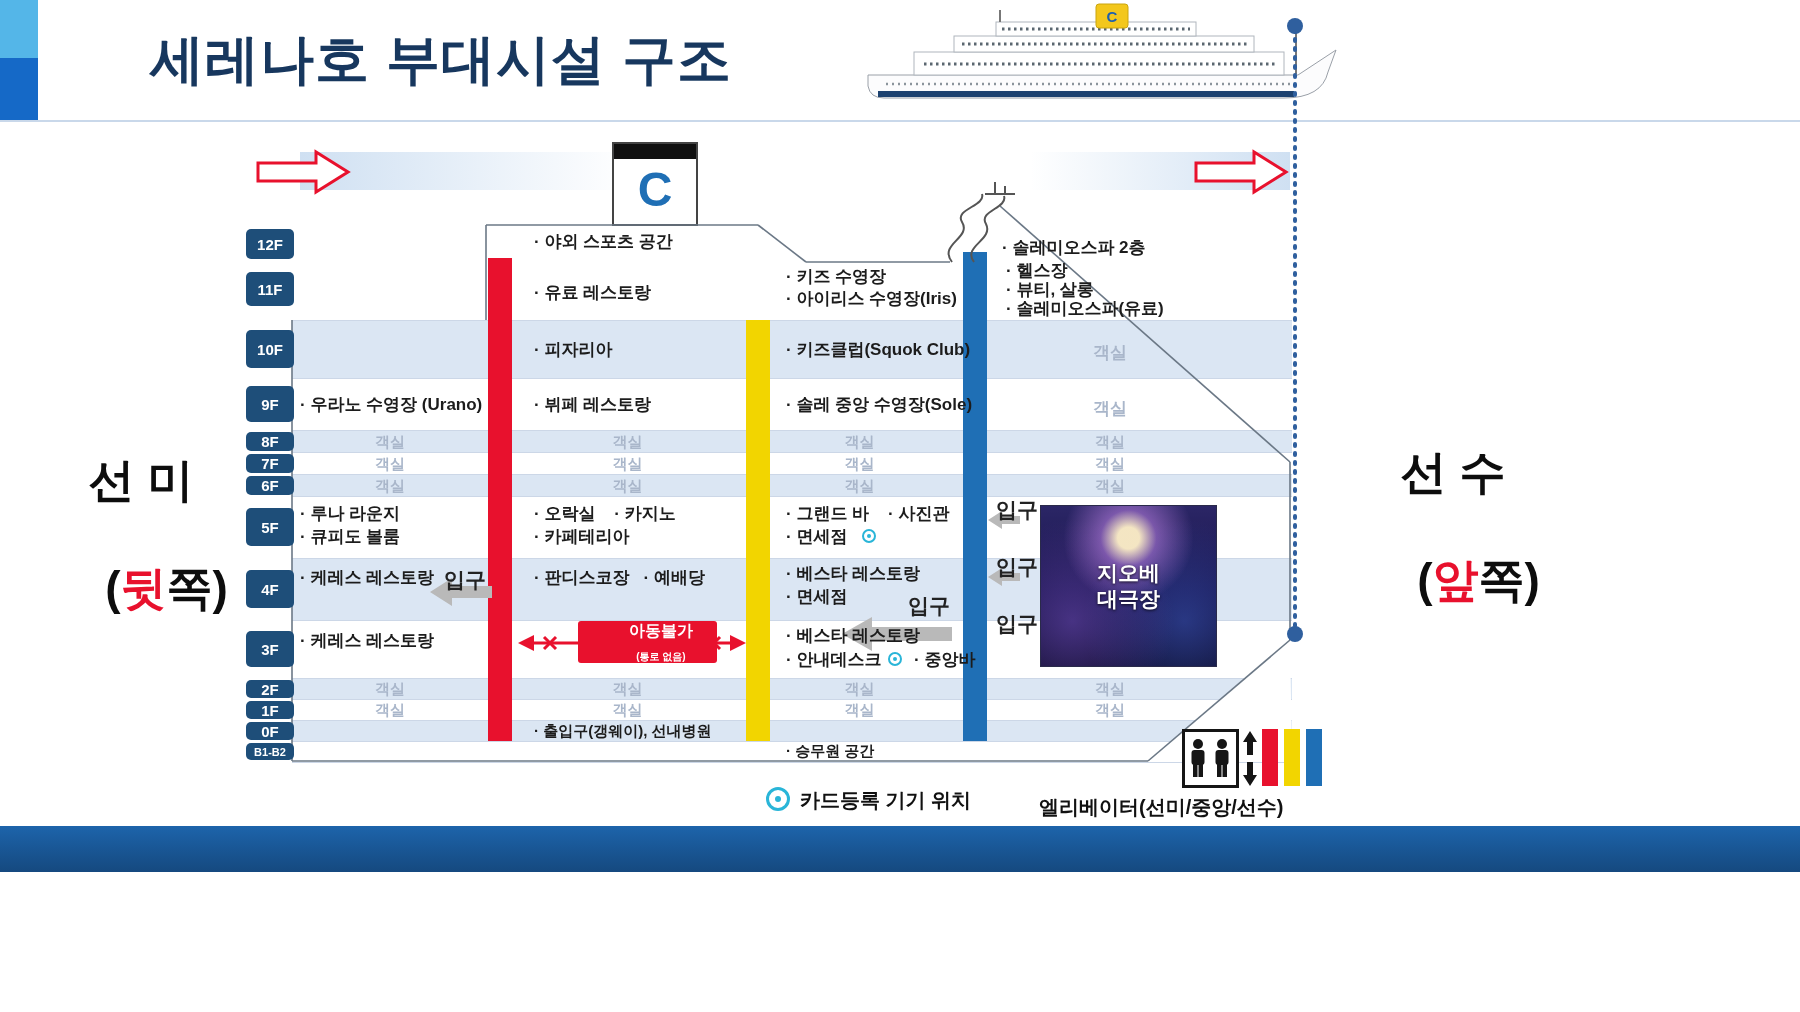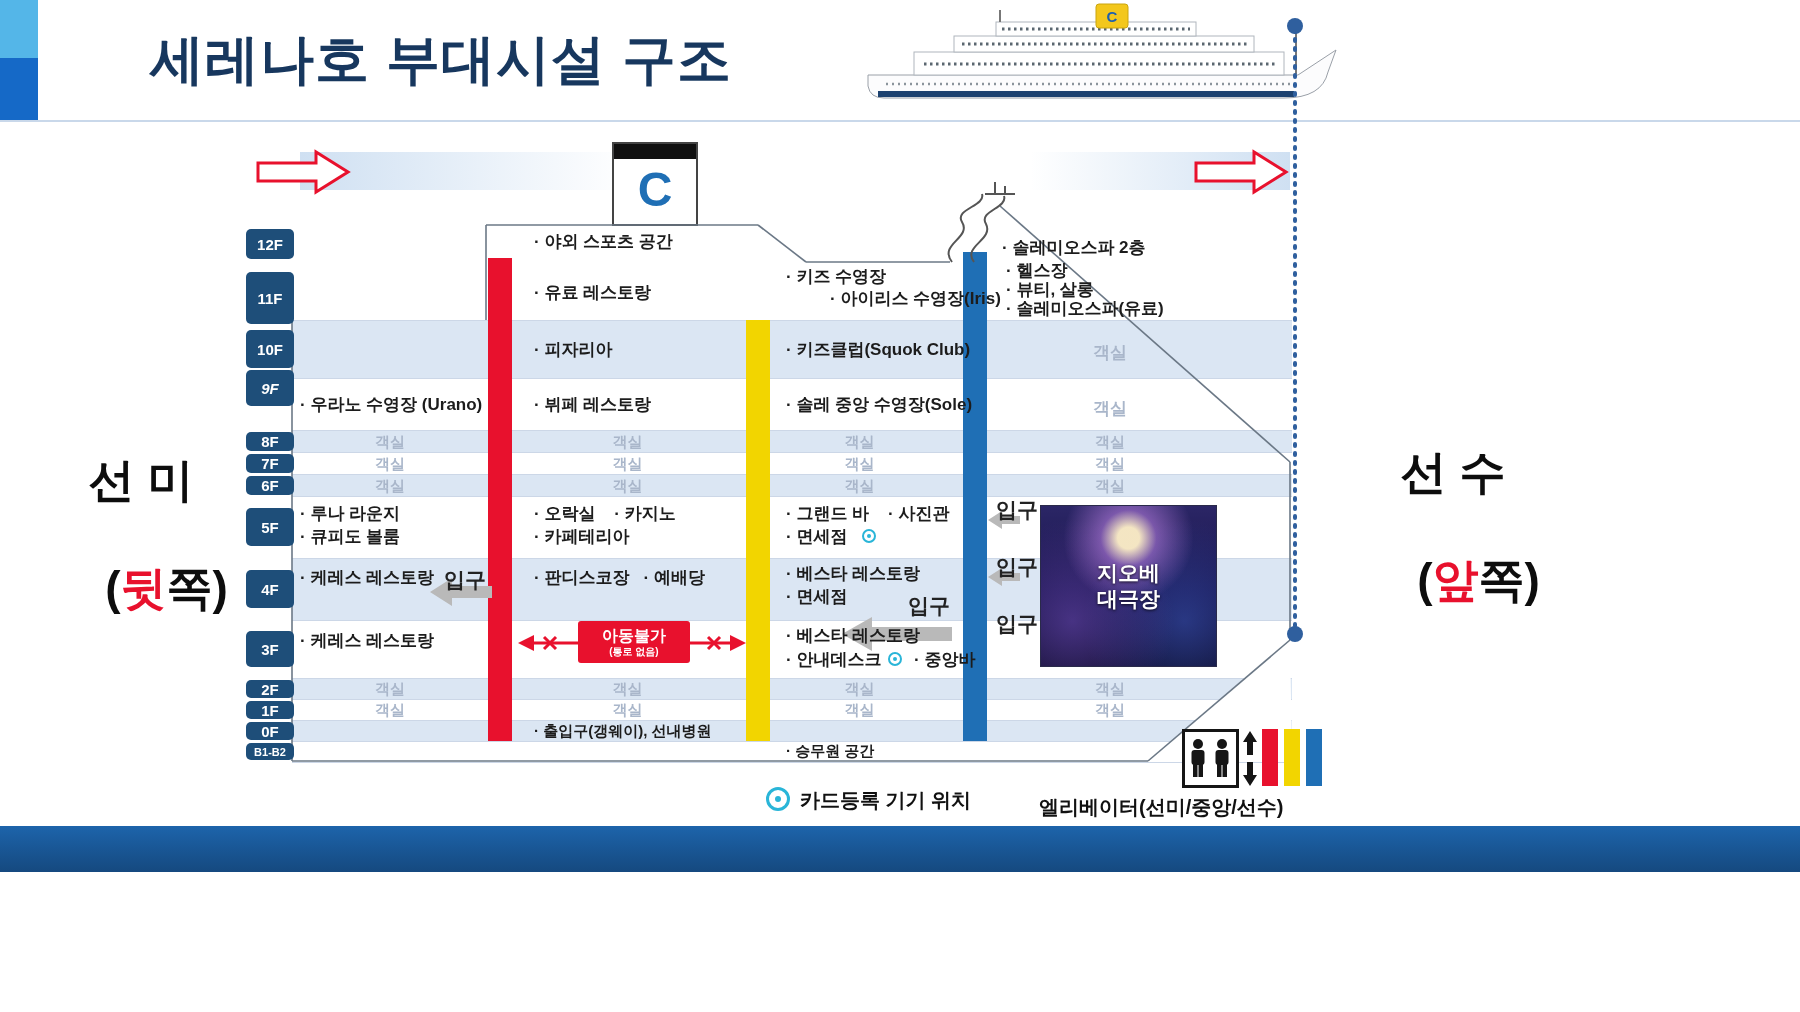--- a/index.html
+++ b/index.html
@@ -21,21 +21,21 @@
   .card-ic i{position:absolute;left:50%;top:50%;width:6px;height:6px;margin:-3px 0 0 -3px;background:#29b5d8;border-radius:50%;}
   .card-ic.small{border-width:2px;}
   .card-ic.small i{width:4px;height:4px;margin:-2px 0 0 -2px;}
   .title{position:absolute;left:150px;top:24px;font-size:54px;font-weight:800;color:#17375e;letter-spacing:1px;white-space:pre;}
   .dir{position:absolute;font-weight:800;font-size:46px;color:#0d0d0d;text-align:center;white-space:pre;}
   .dir .red{color:#e8112d;}
   .funnel{position:absolute;left:612px;top:142px;width:86px;height:84px;background:#fff;border:2px solid #444;box-sizing:border-box;}
   .funnel .cap{height:15px;background:#101010;}
   .funnel .letter{text-align:center;font-size:48px;font-weight:800;color:#1f6fb5;line-height:62px;}
   .nopass{position:absolute;left:578px;top:621px;width:112px;height:42px;background:#e8112d;border-radius:3px;
-          color:#fff;font-weight:800;text-align:center;display:flex;flex-direction:column;justify-content:center;line-height:1.25;}
+          color:#fff;font-weight:800;text-align:center;display:flex;flex-direction:column;justify-content:space-between;line-height:1.25;padding-left:27px;}
   .nopass .l1{font-size:16px;}
   .nopass .l2{font-size:10px;}
   .theater{position:absolute;left:1040px;top:505px;width:175px;height:160px;border:1px solid #2a2a4a;
            background:
              radial-gradient(circle at 50% 20%, rgba(255,240,200,0.95) 0 7%, rgba(190,130,230,0.55) 18%, rgba(40,30,90,0) 42%),
              radial-gradient(circle at 18% 72%, rgba(100,70,170,0.65), rgba(0,0,0,0) 55%),
              radial-gradient(circle at 82% 72%, rgba(60,90,190,0.55), rgba(0,0,0,0) 55%),
              linear-gradient(180deg,#2b2666 0%,#161147 55%,#0b0926 100%);
            display:flex;flex-direction:column;align-items:center;justify-content:center;}
   .theater .tl{color:#fff;font-weight:800;font-size:21px;text-shadow:0 1px 3px rgba(0,0,0,.8);line-height:1.25;}
@@ -163,40 +163,40 @@
     <div class="tl">지오베</div>
     <div class="tl">대극장</div>
   </div>
 
   <div class="nopass">
     <div class="l1">아동불가</div>
     <div class="l2">(통로 없음)</div>
   </div>
 
   <div class="flabel" style="top:229px;height:30px;">12F</div>
-  <div class="flabel" style="top:272px;height:52px;">11F</div>
+  <div class="flabel" style="top:272px;height:34px;">11F</div>
   <div class="flabel" style="top:330px;height:38px;">10F</div>
-  <div class="flabel" style="top:370px;height:36px;font-style:italic;">9F</div>
+  <div class="flabel" style="top:386px;height:36px;">9F</div>
   <div class="flabel" style="top:432px;height:19px;">8F</div>
   <div class="flabel" style="top:454px;height:19px;">7F</div>
   <div class="flabel" style="top:476px;height:19px;">6F</div>
   <div class="flabel" style="top:508px;height:38px;">5F</div>
   <div class="flabel" style="top:570px;height:38px;">4F</div>
   <div class="flabel" style="top:631px;height:36px;">3F</div>
   <div class="flabel" style="top:680px;height:18px;">2F</div>
   <div class="flabel" style="top:701px;height:18px;">1F</div>
   <div class="flabel" style="top:722px;height:18px;">0F</div>
   <div class="flabel smf" style="top:743px;height:17px;">B1-B2</div>
 
   <div class="txt" style="left:534px;top:232px;">· 야외 스포츠 공간</div>
   <div class="txt" style="left:1002px;top:238px;">· 솔레미오스파 2층</div>
 
   <div class="txt" style="left:534px;top:283px;">· 유료 레스토랑</div>
   <div class="txt" style="left:786px;top:267px;">· 키즈 수영장</div>
-  <div class="txt" style="left:786px;top:289px;margin-left:44px;">· 아이리스 수영장(Iris)</div>
+  <div class="txt" style="left:786px;top:289px;">· 아이리스 수영장(Iris)</div>
   <div class="txt" style="left:1006px;top:261px;">· 헬스장</div>
   <div class="txt" style="left:1006px;top:280px;">· 뷰티, 살롱</div>
   <div class="txt" style="left:1006px;top:299px;">· 솔레미오스파(유료)</div>
 
   <div class="txt" style="left:534px;top:340px;">· 피자리아</div>
   <div class="txt" style="left:786px;top:340px;">· 키즈클럽(Squok Club)</div>
   <div class="cab" style="left:1020px;top:341px;width:180px;font-size:17px;">객실</div>
 
   <div class="txt" style="left:300px;top:395px;">· 우라노 수영장 (Urano)</div>
   <div class="txt" style="left:534px;top:395px;">· 뷔페 레스토랑</div>

